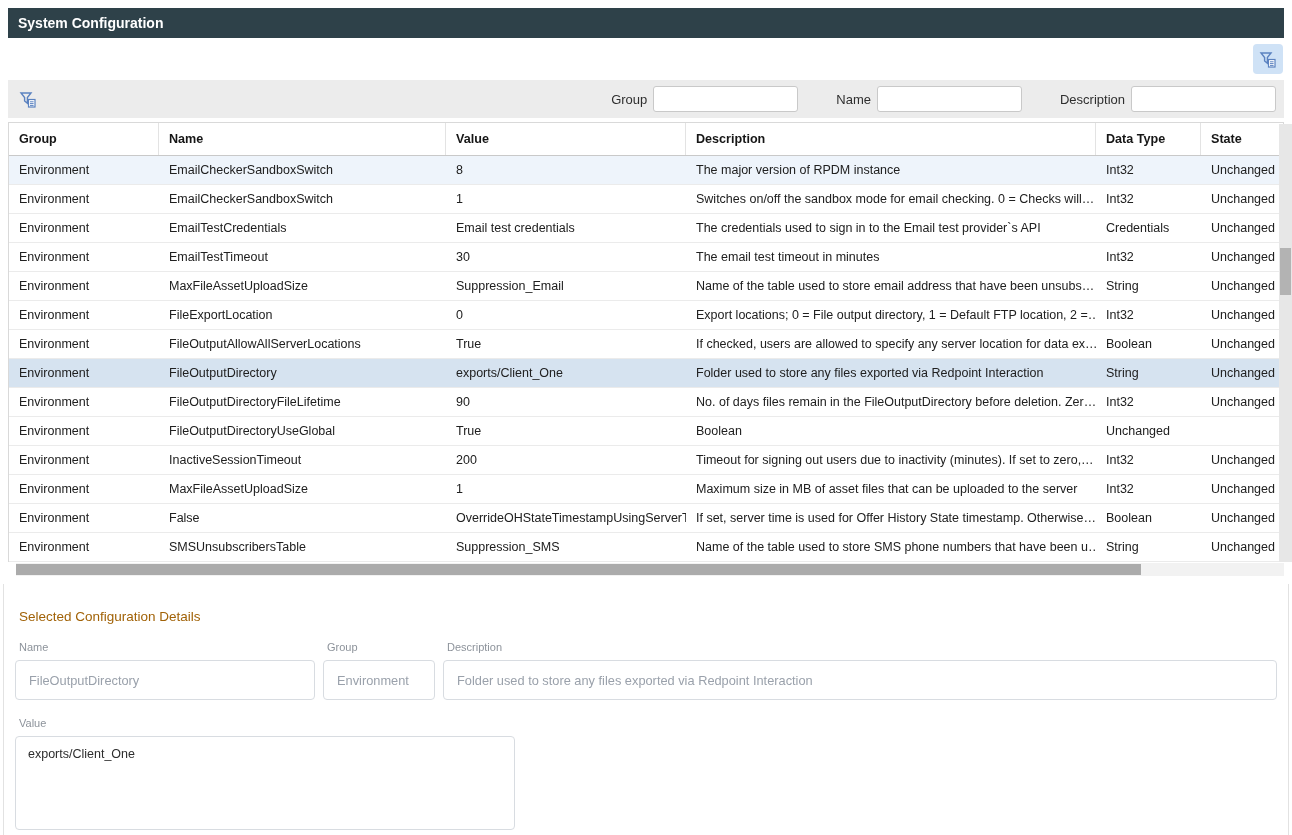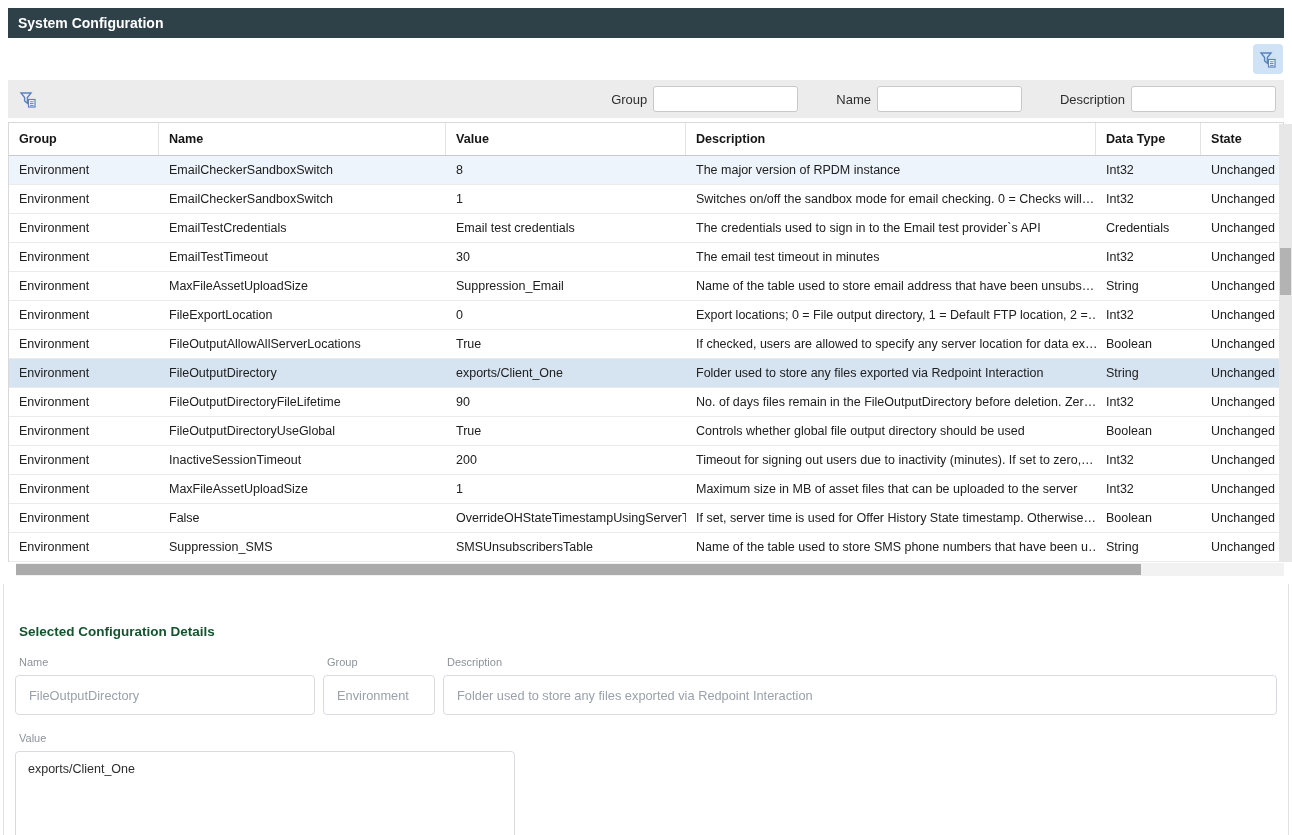--- a/index.html
+++ b/index.html
@@ -88,21 +88,21 @@
   .hthumb{
     position:absolute;top:1px;left:0;height:11px;width:88.7%;background:#ababab;
   }
 
   
   .details{
     margin:8px 3px 0 3px;height:264px;box-sizing:border-box;
     border-left:1px solid #e2e2e2;border-right:1px solid #e2e2e2;
     padding:25px 11px 0 11px;
   }
-  .details-heading{font-size:13.5px;font-weight:700;color:#14532d;padding-left:4px;margin-top:15px;}
+  .details-heading{font-size:13.5px;font-weight:400;color:#a16207;padding-left:4px;}
   .details-row{display:flex;gap:8px;margin-top:17px;align-items:flex-start;}
   .field{display:flex;flex-direction:column;}
   .field label{font-size:11px;color:#8d939b;margin:0 0 7px 4px;}
   .field input,.field textarea{
     box-sizing:border-box;border:1px solid #d8dce1;border-radius:4px;background:#ffffff;
     font-family:inherit;font-size:12.8px;outline:none;
   }
   .field input{height:40px;padding:0 13px;color:#9aa1ab;}
   .w-name{width:300px;}
   .w-group{width:112px;}
@@ -234,21 +234,20 @@
             <div class="tcell">FileOutputDirectoryFileLifetime</div>
             <div class="tcell">90</div>
             <div class="tcell">No. of days files remain in the FileOutputDirectory before deletion. Zer…</div>
             <div class="tcell">Int32</div>
             <div class="tcell">Unchanged</div>
           </div>
           <div class="trow">
             <div class="tcell">Environment</div>
             <div class="tcell">FileOutputDirectoryUseGlobal</div>
             <div class="tcell">True</div>
-            <div class="tcell">Controls whether global file output directory should be used</div>
             <div class="tcell">Boolean</div>
             <div class="tcell">Unchanged</div>
           </div>
           <div class="trow">
             <div class="tcell">Environment</div>
             <div class="tcell">InactiveSessionTimeout</div>
             <div class="tcell">200</div>
             <div class="tcell">Timeout for signing out users due to inactivity (minutes). If set to zero,…</div>
             <div class="tcell">Int32</div>
             <div class="tcell">Unchanged</div>
@@ -264,22 +263,22 @@
           <div class="trow">
             <div class="tcell">Environment</div>
             <div class="tcell">False</div>
             <div class="tcell">OverrideOHStateTimestampUsingServerTimezone</div>
             <div class="tcell">If set, server time is used for Offer History State timestamp. Otherwise…</div>
             <div class="tcell">Boolean</div>
             <div class="tcell">Unchanged</div>
           </div>
           <div class="trow">
             <div class="tcell">Environment</div>
+            <div class="tcell">SMSUnsubscribersTable</div>
             <div class="tcell">Suppression_SMS</div>
-            <div class="tcell">SMSUnsubscribersTable</div>
             <div class="tcell">Name of the table used to store SMS phone numbers that have been u…</div>
             <div class="tcell">String</div>
             <div class="tcell">Unchanged</div>
           </div>
         </div>
     </div>
     <div class="vscroll">
       <div class="vthumb"></div>
     </div>
   </div>

